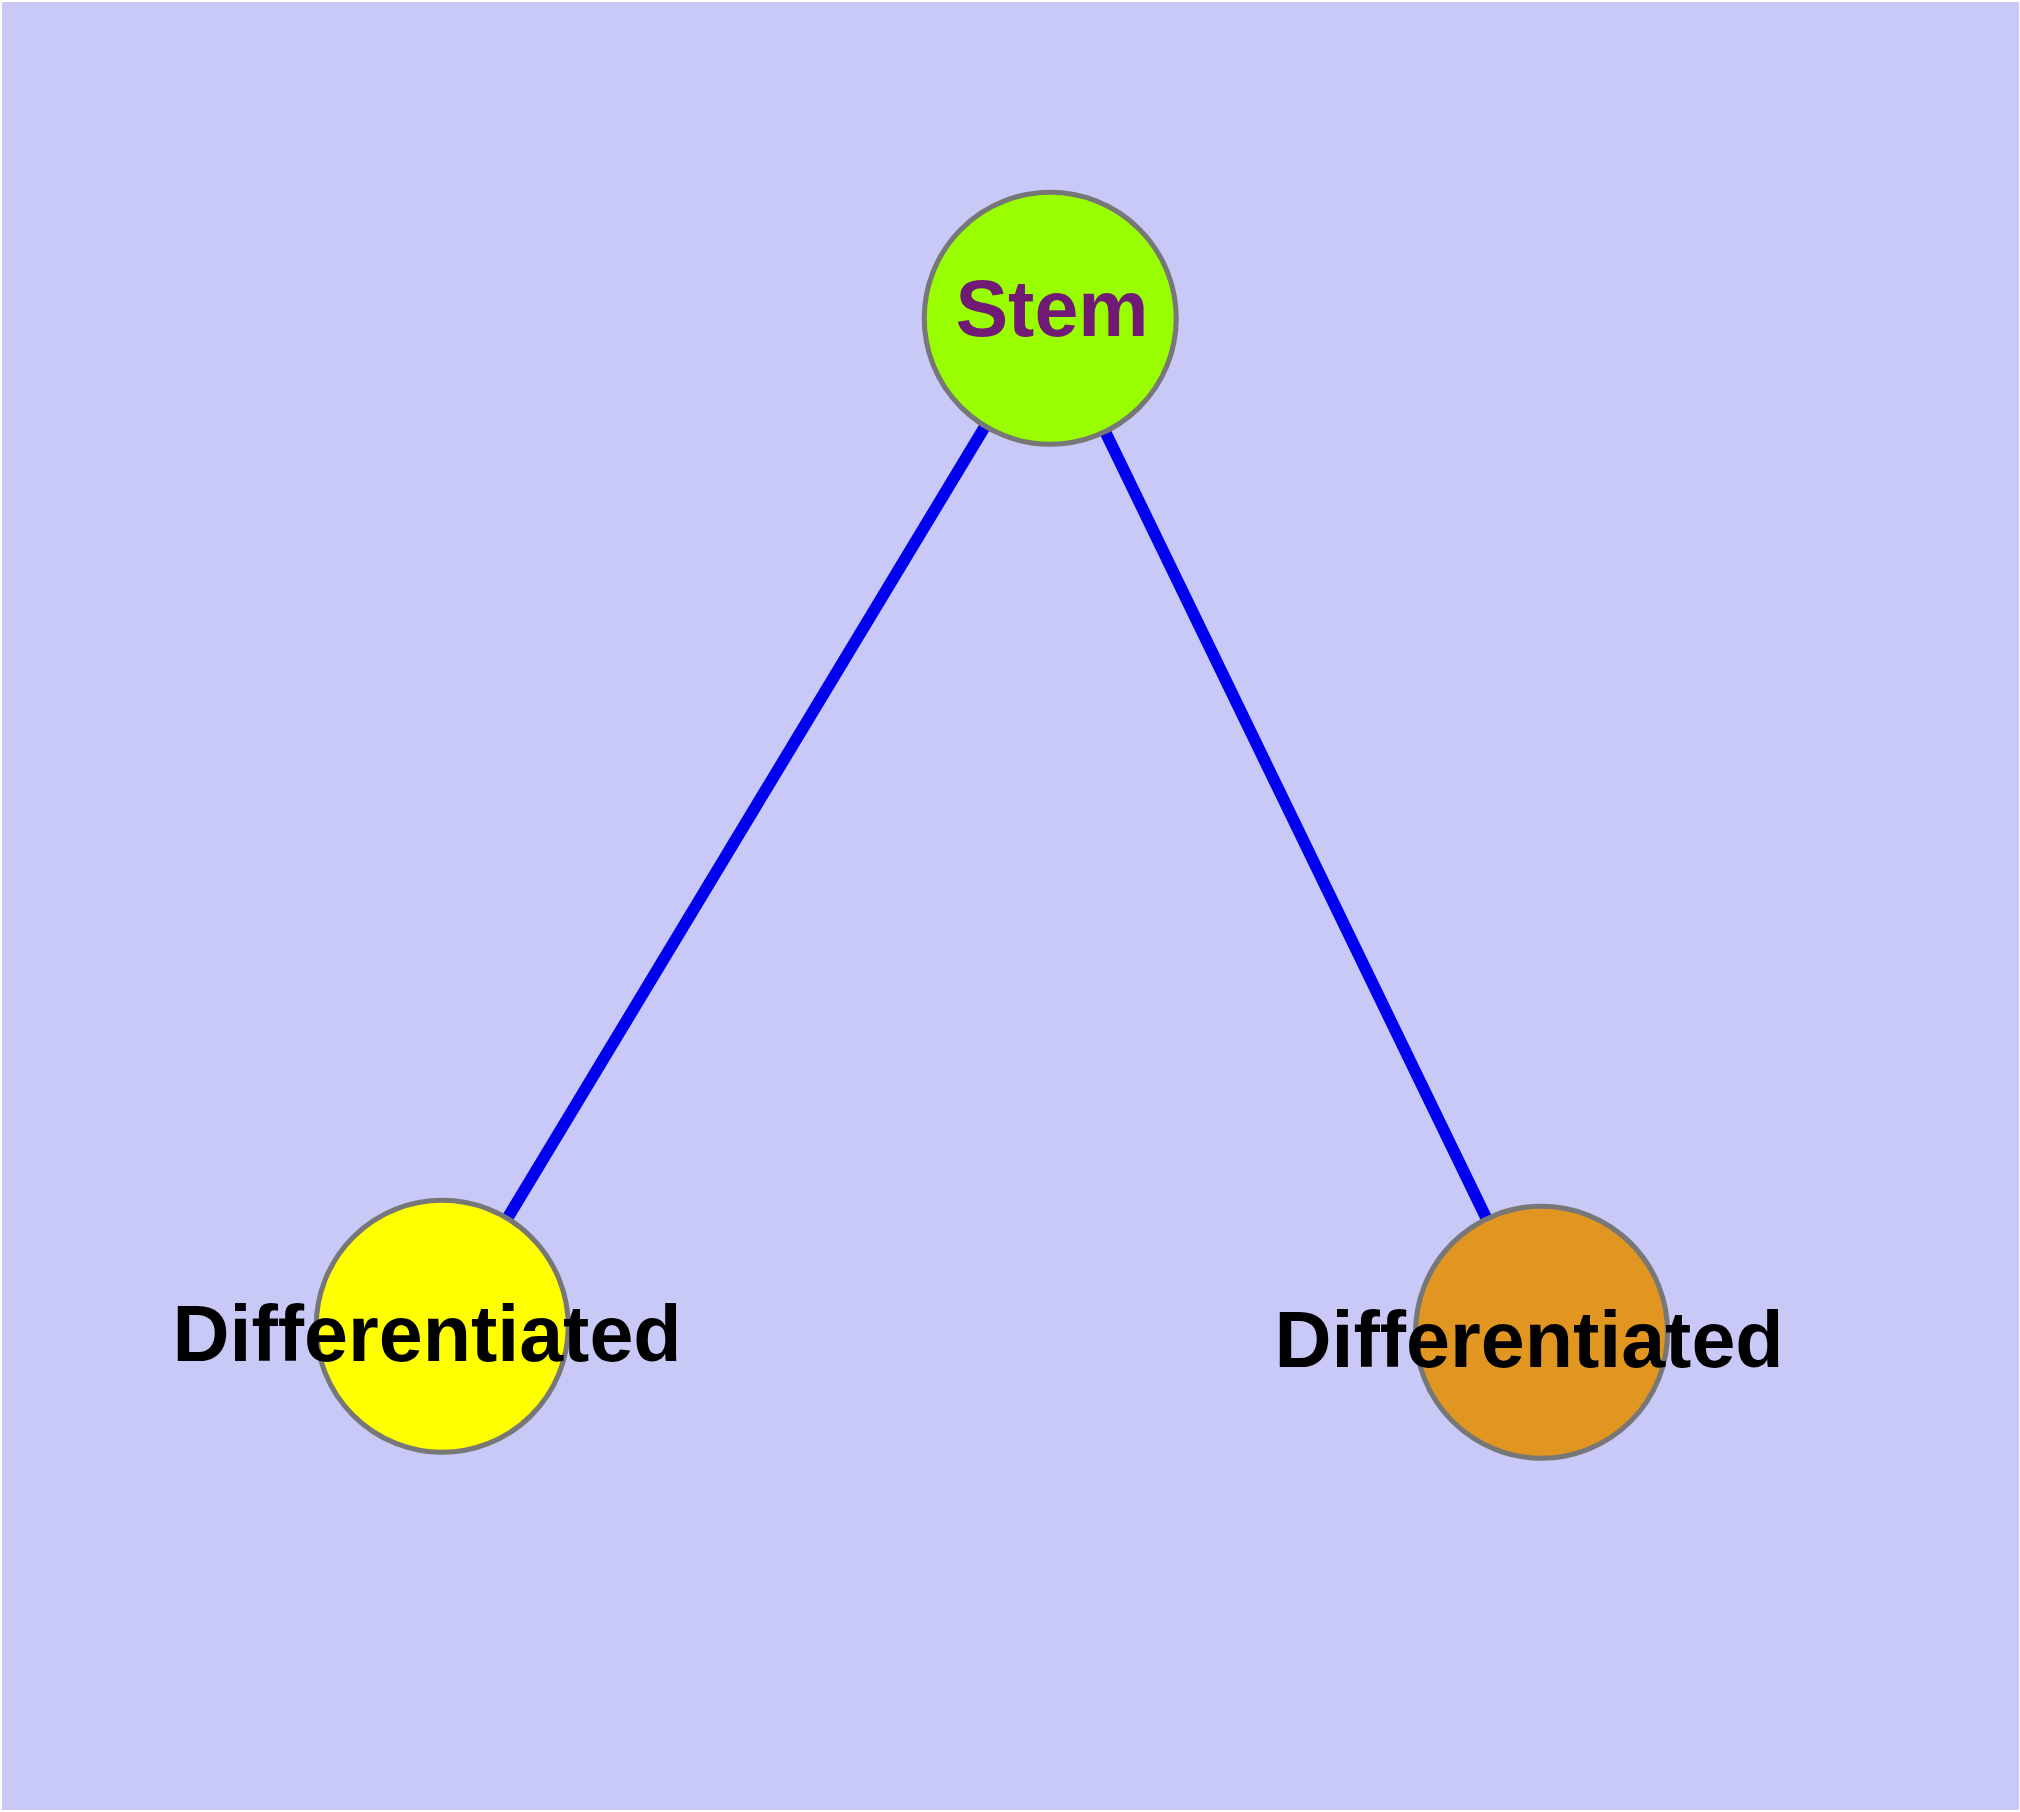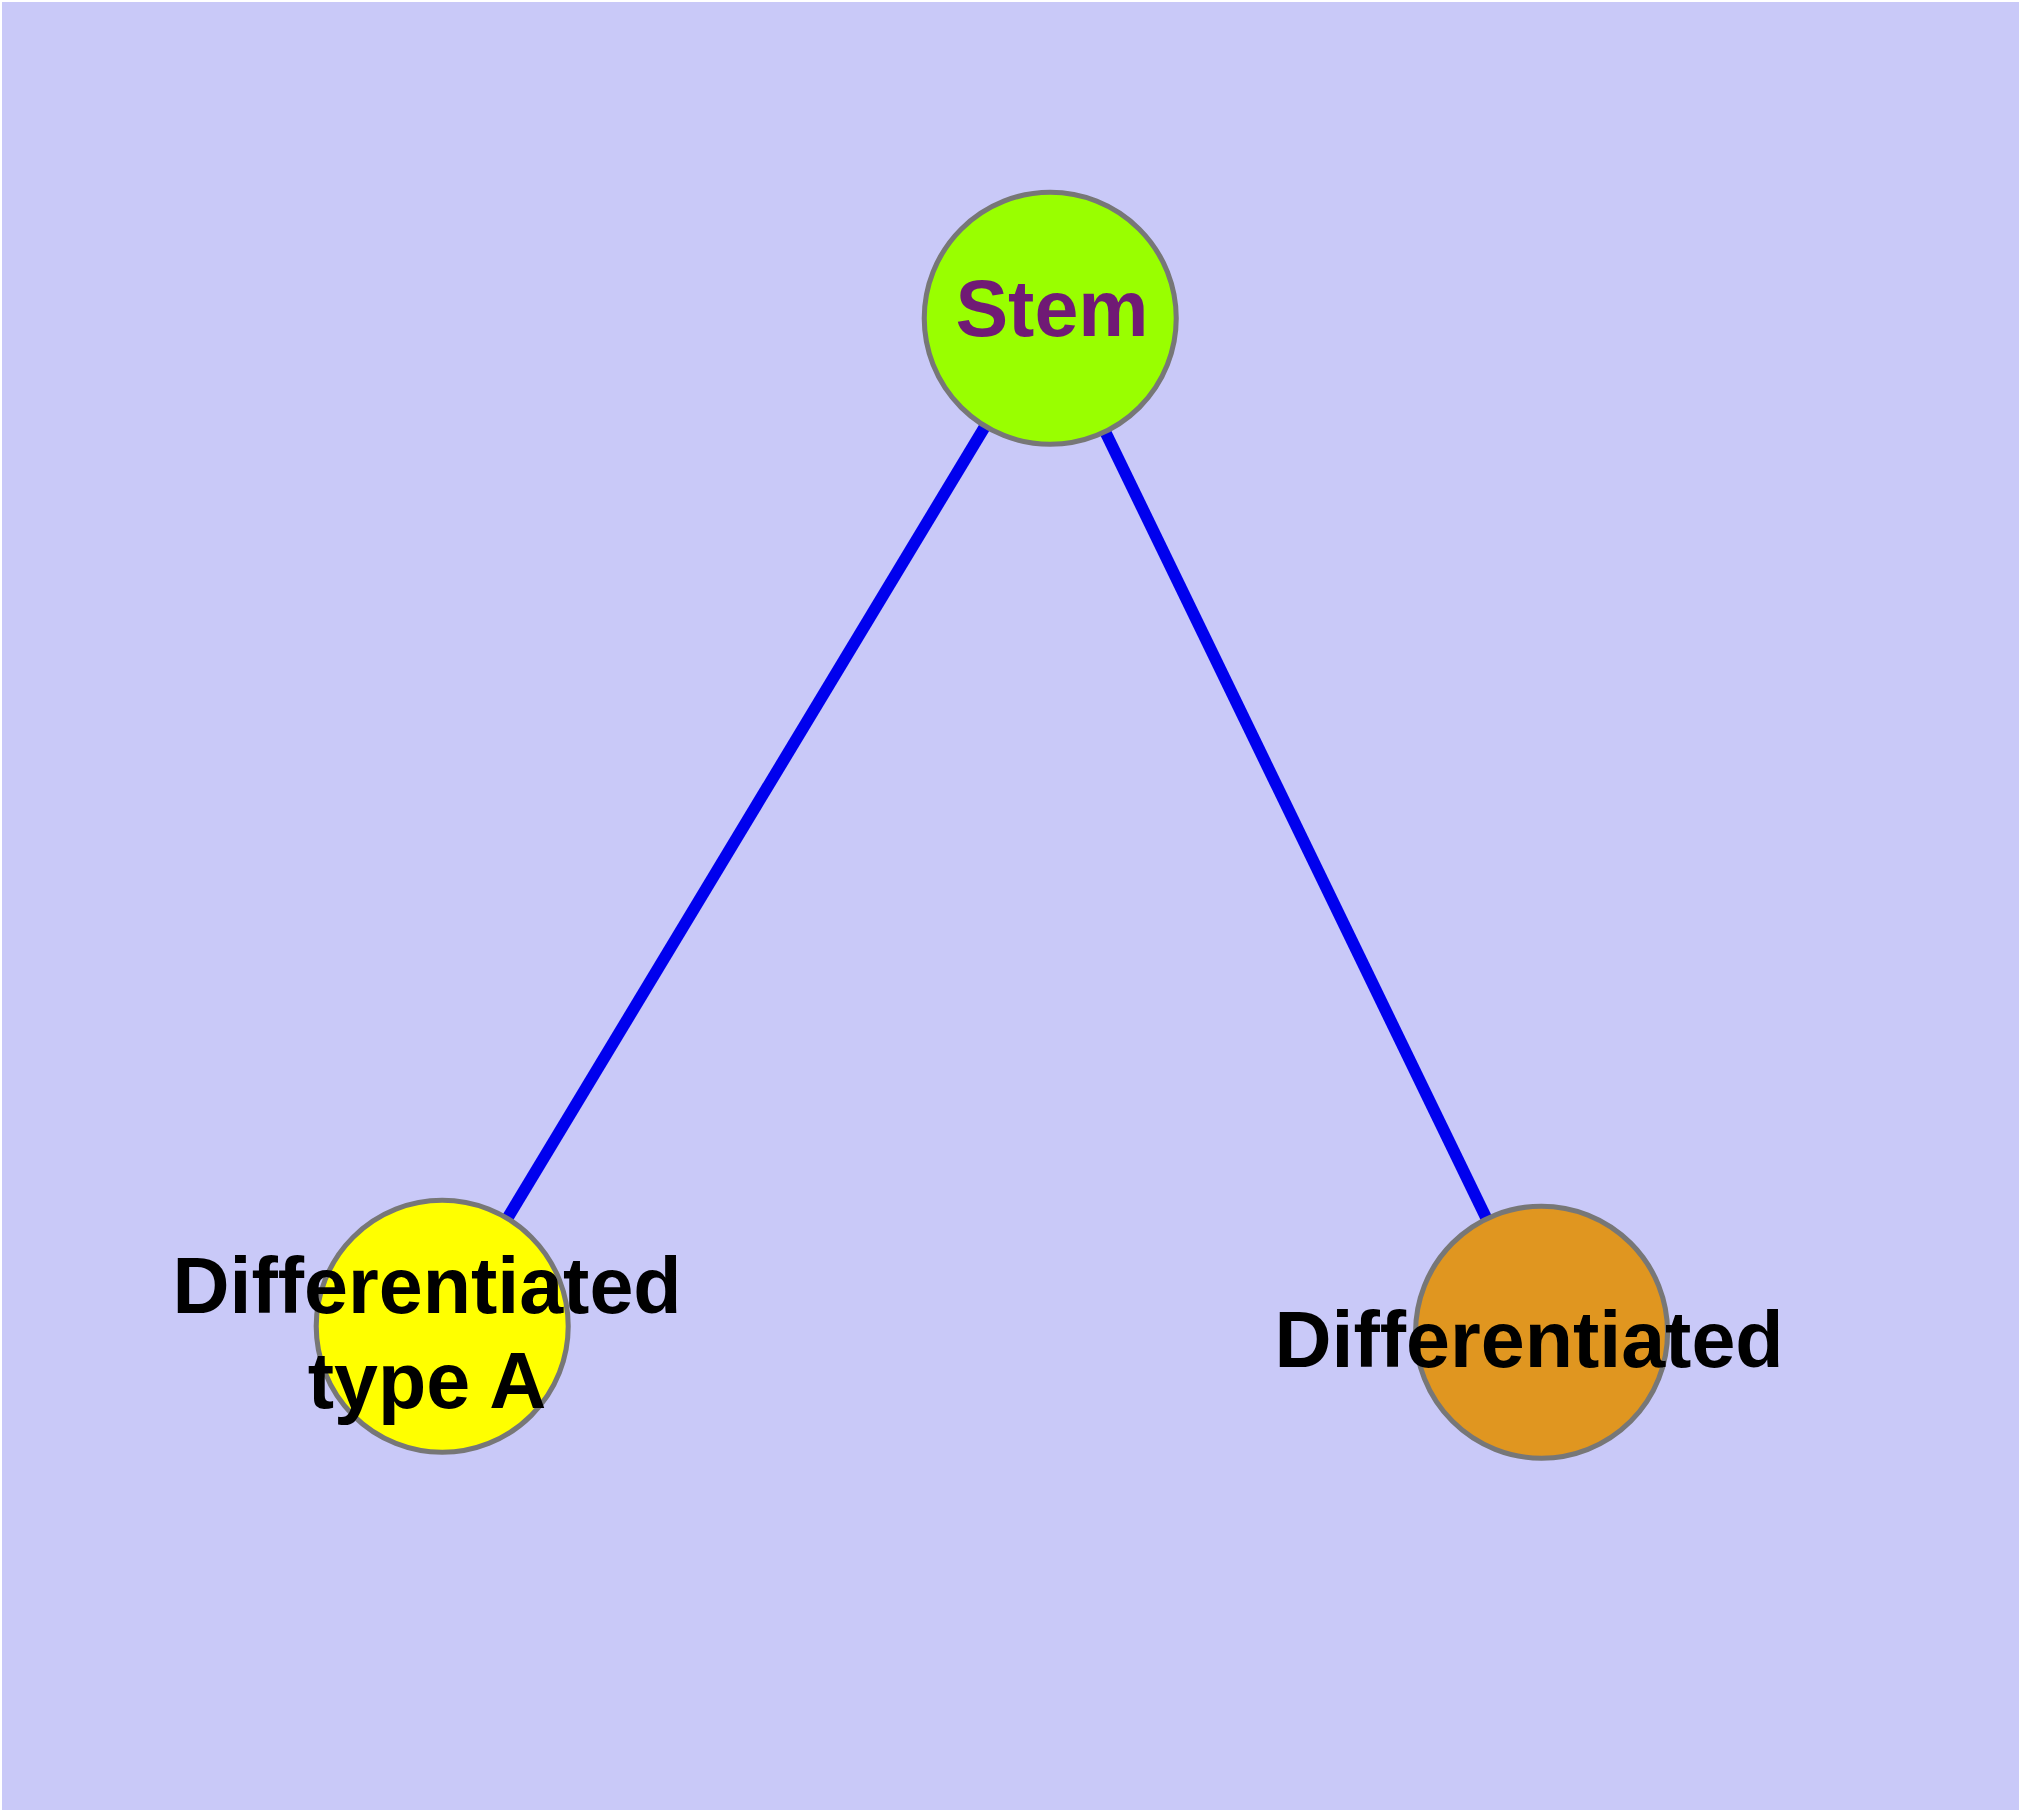--- a/index.html
+++ b/index.html
@@ -59,20 +59,19 @@
         <circle cx="520" cy="1566" r="149" fill="#FFFF00" stroke="#777777" stroke-width="6"></circle>
         <circle cx="1820" cy="1573" r="149" fill="#E09620" stroke="#777777" stroke-width="6"></circle>
       </g>
   </svg>
   <div class="labels-layer">
       <div class="node-label" style="left: 1050px; top: 306px; color: #701a75;">
         <div>Stem</div>
       </div>
       <div class="node-label" style="left: 425px; top: 1331px; color: rgb(0, 0, 0);">
         <div>Differentiated</div>
-        <div>type A</div>
       </div>
       <div class="node-label" style="left: 1527px; top: 1337px; color: rgb(0, 0, 0);">
         <div>Differentiated</div>
       </div>
     </div>
 </div>
 
 
 </body></html>

